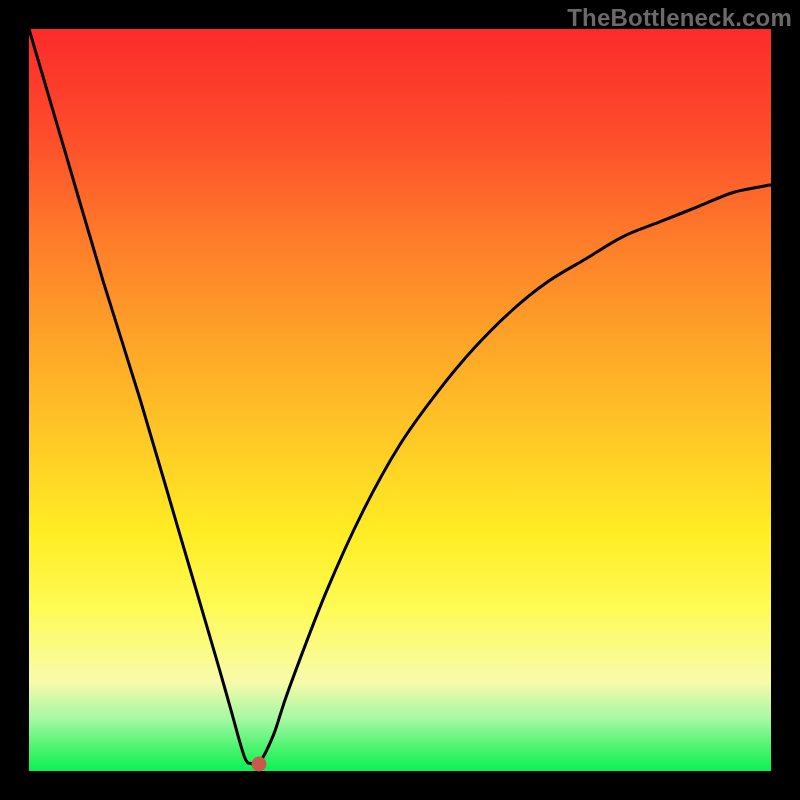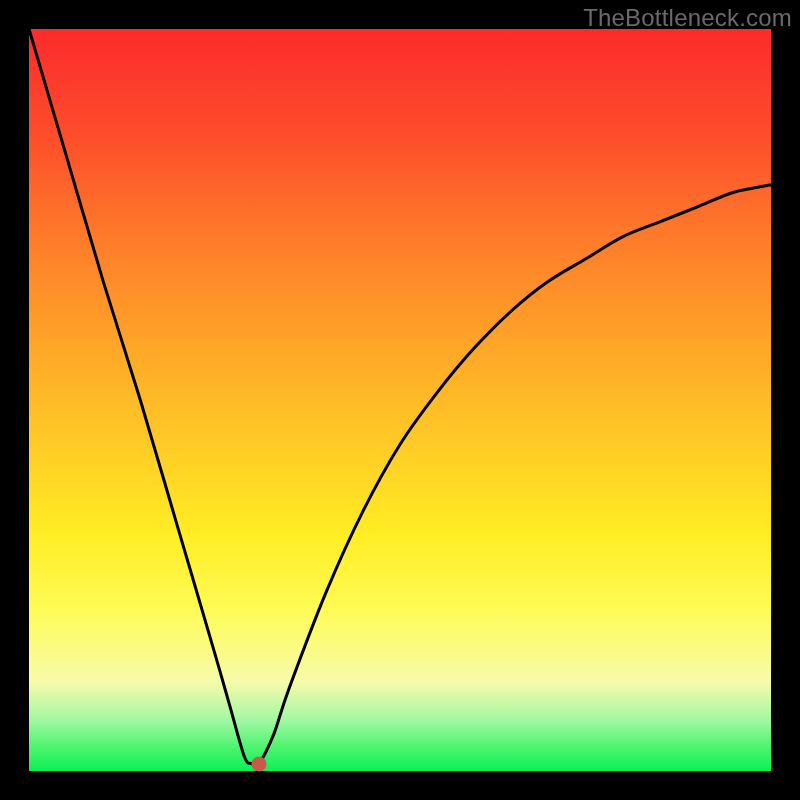--- a/index.html
+++ b/index.html
@@ -29,21 +29,21 @@
       #a4f8a4 93%,
       #49f46d 97%,
       #0af155 100%);
   }
   .watermark {
     position: absolute;
     top: 4px;
     right: 8px;
     color: #6a6a6a;
     font-size: 24px;
-    font-weight: 400;
+    font-weight: 700;
     letter-spacing: 0.2px;
     user-select: none;
   }
   svg.curve {
     position: absolute;
     left: 0;
     top: 0;
     width: 742px;
     height: 742px;
     overflow: visible;

